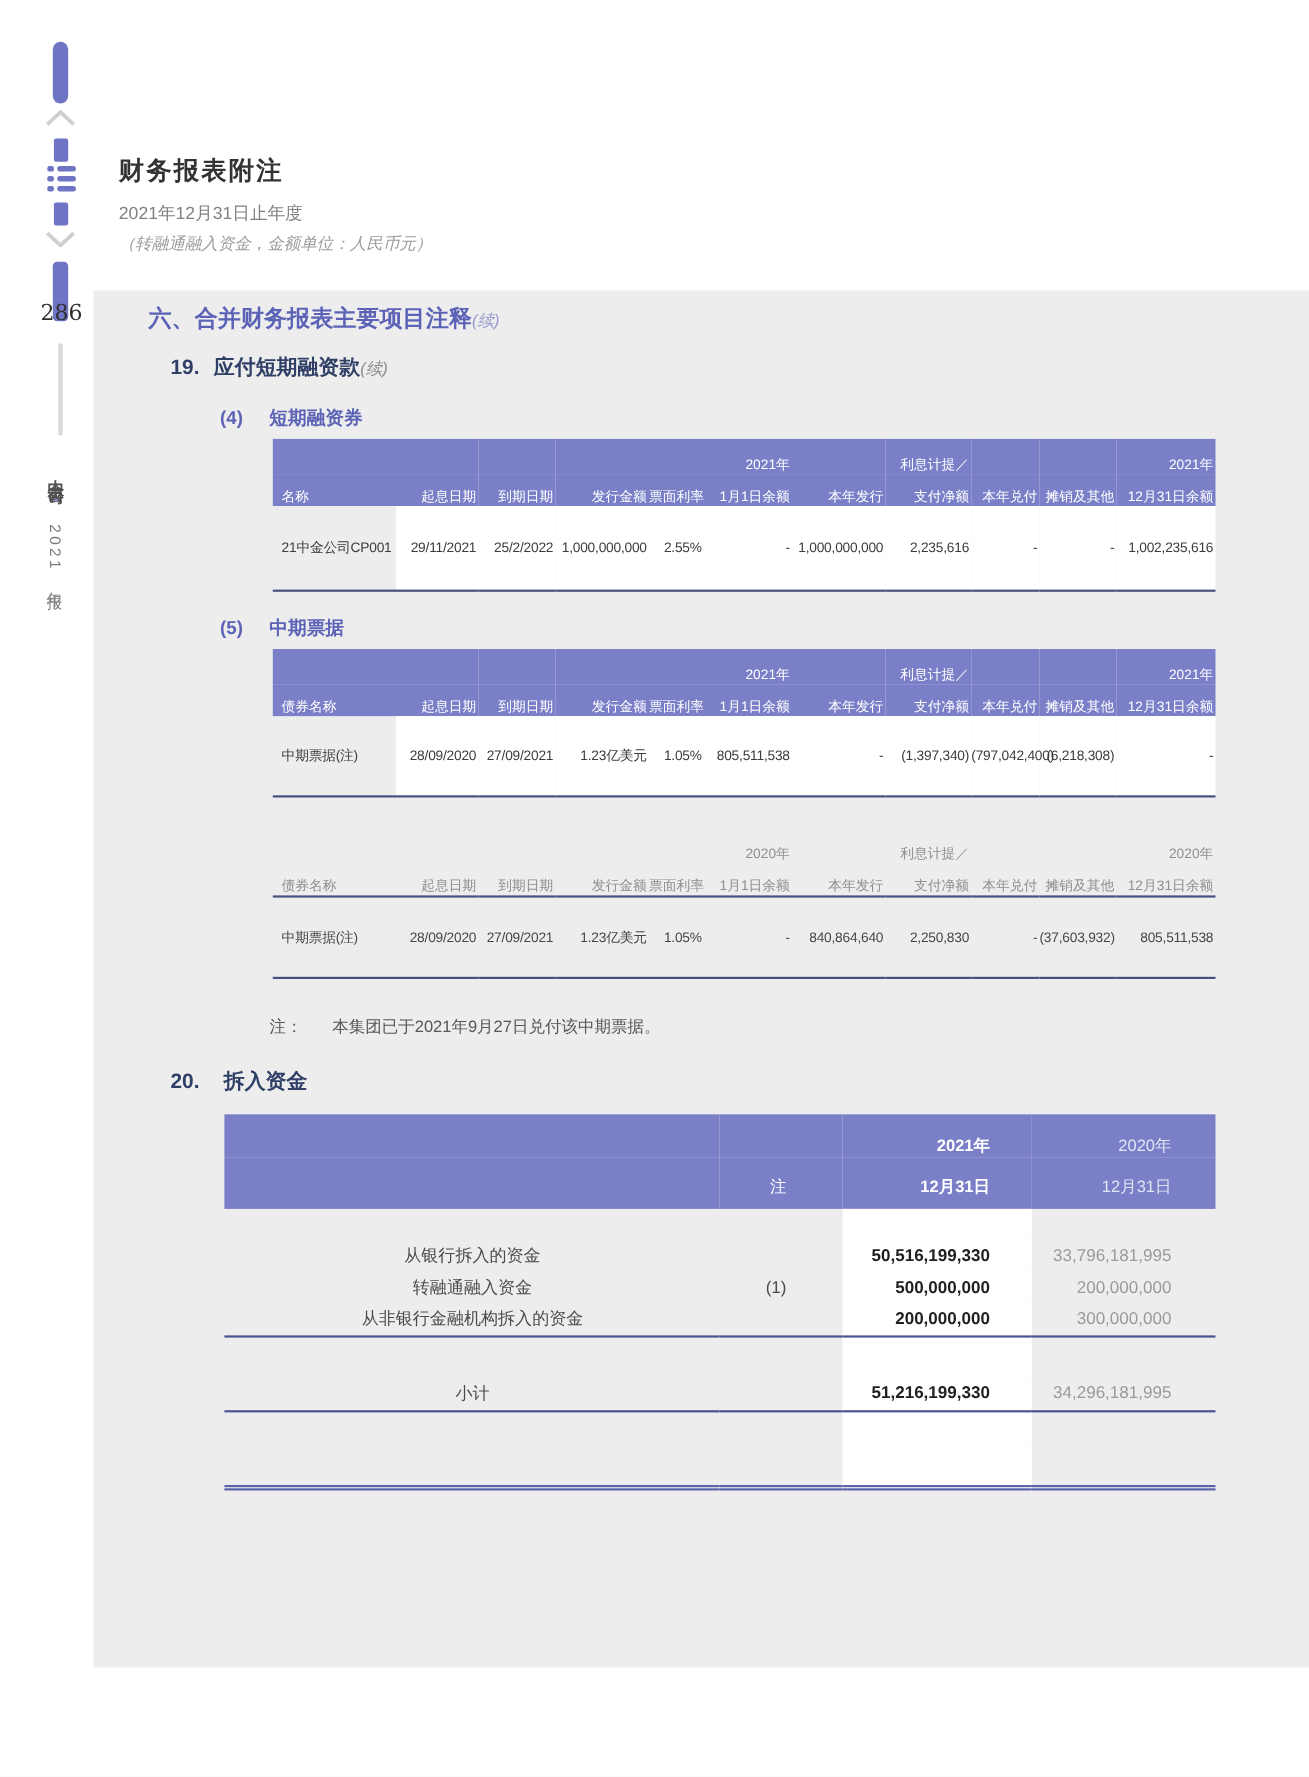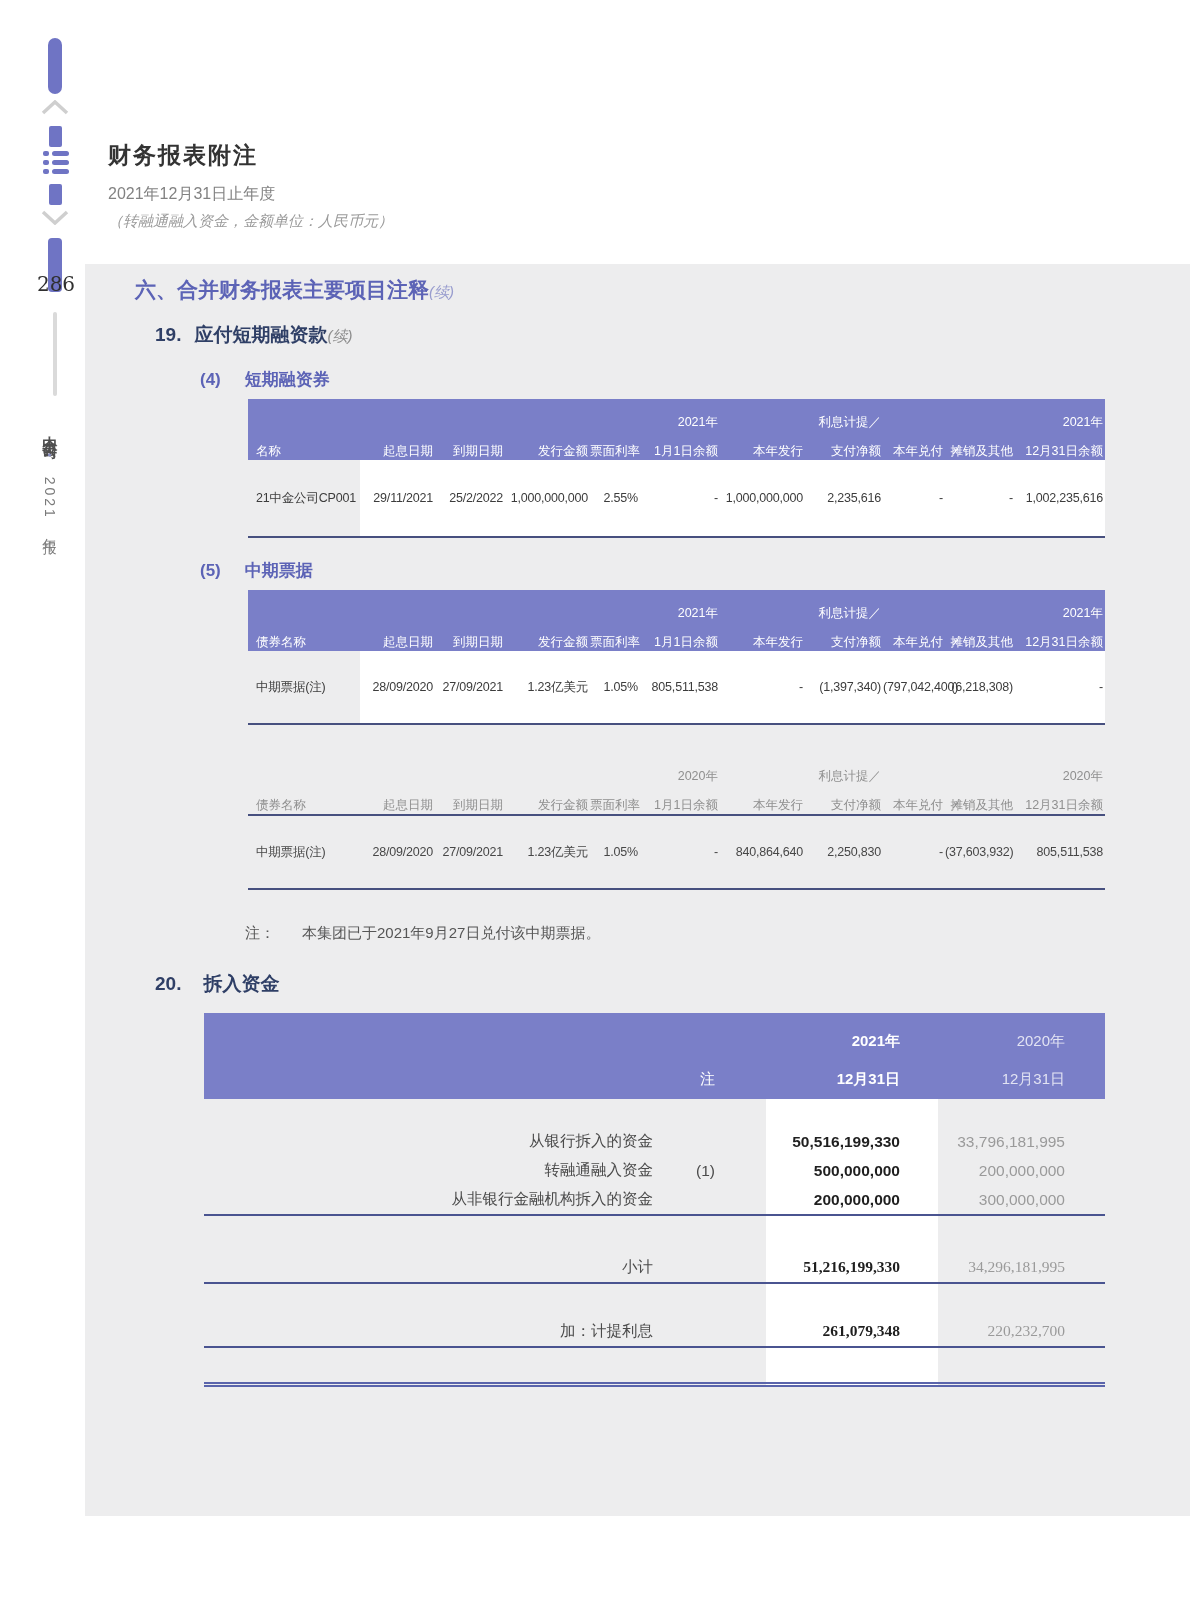--- a/index.html
+++ b/index.html
@@ -74,25 +74,25 @@
   table.borrow thead th { background:#7a7fc8; color:#fff; font-weight:normal; font-size:15px;
     text-align:right; vertical-align:bottom; }
   table.borrow thead tr.r1 th { height:30px; padding-top:8px; }
   table.borrow thead tr.r2 th { height:36px; padding-bottom:10px; }
   table.borrow th.c2021, table.borrow td.c2021 { padding-right:38px; }
   table.borrow th.c2020, table.borrow td.c2020 { padding-right:40px; }
   table.borrow th.cnote, table.borrow td.cnote { padding-right:51px; }
   table.borrow th.b { font-weight:bold; }
   table.borrow th.dim { color:rgba(255,255,255,0.78); }
   table.borrow tbody td { font-size:15.5px; color:#4b4b4b; text-align:right; vertical-align:middle; }
-  table.borrow tbody td.lab { text-align:right; padding-left:2px; }
+  table.borrow tbody td.lab { text-align:center; padding-left:2px; }
   table.borrow tbody td.c2021 { background:#fff; font-weight:bold; color:#1f1f1f; }
   table.borrow tbody td.c2020 { color:#9a9a9a; }
   table.borrow tr.item td { height:27px; }
-  table.borrow tr.sum td { height:28px;font-family:Liberation Serif, serif; }
+  table.borrow tr.sum td { height:28px; }
   table.borrow tr.tot td { height:30px; }
   table.borrow tr.sp1 td { height:26px; }
   table.borrow tr.sp2 td { height:34px; }
   table.borrow tr.sp3 td { height:30px; }
   table.borrow tr.sp4 td { height:32px; }
   table.borrow tr.line td { border-bottom:2px solid #4a5490; }
 </style>
 </head>
 <body>
 
@@ -396,26 +396,20 @@
           <td class="cnote"></td>
           <td class="c2021">51,216,199,330</td>
           <td class="c2020">34,296,181,995</td>
         </tr>
         <tr class="sp3">
           <td></td>
             <td class="cnote"></td>
             <td class="c2021"></td>
             <td class="c2020"></td>
         </tr>
-        <tr class="sum line">
-          <td class="lab">加：计提利息</td>
-          <td class="cnote"></td>
-          <td class="c2021">261,079,348</td>
-          <td class="c2020">220,232,700</td>
-        </tr>
         <tr class="sp4">
           <td></td>
             <td class="cnote"></td>
             <td class="c2021"></td>
             <td class="c2020"></td>
         </tr>
       </tbody>
     </table>
 
   </div>

